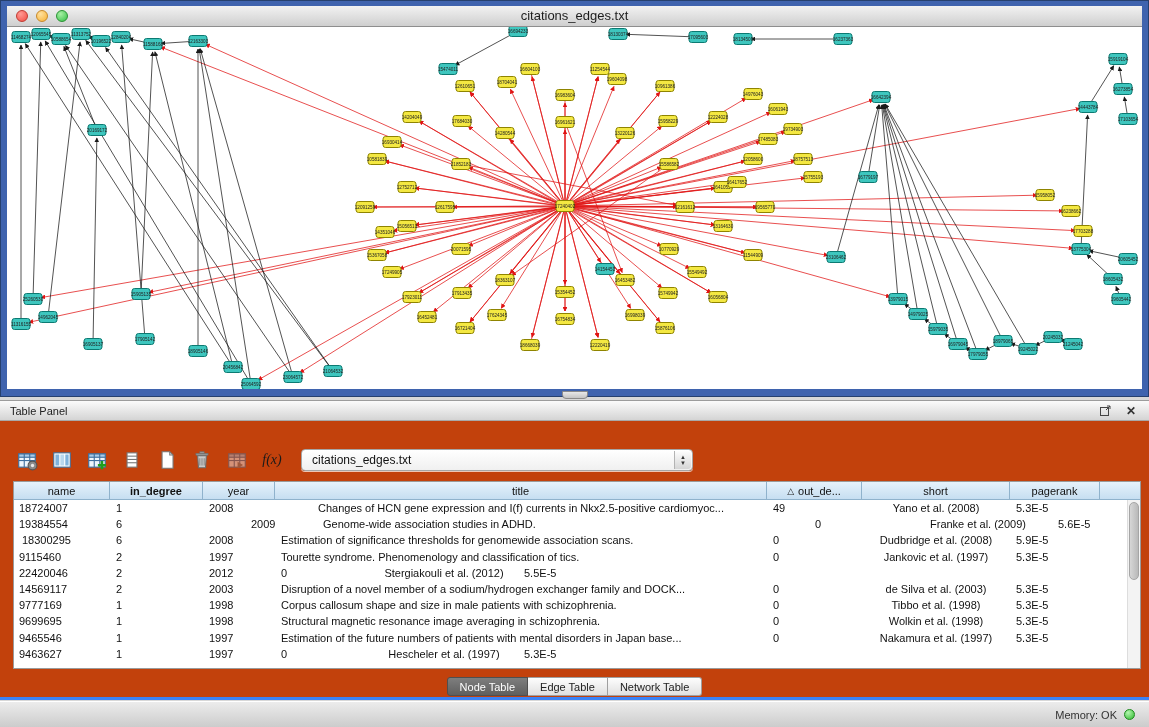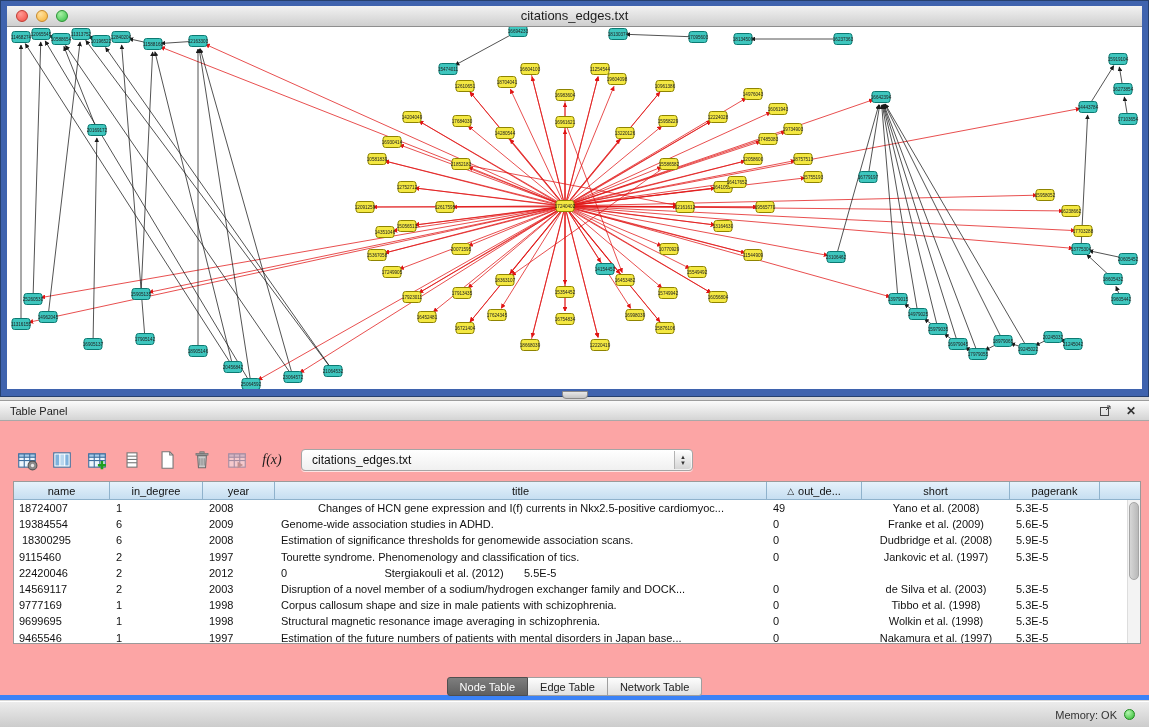--- a/index.html
+++ b/index.html
@@ -18,41 +18,41 @@
   .light.orange{ background:radial-gradient(circle at 35% 30%, #ffe1a0, #f7b233); border:1px solid #c7892a; }
   .light.green { background:radial-gradient(circle at 35% 30%, #a8f0a5, #35bf47); border:1px solid #2a9334; }
   .win-title { text-align:center; line-height:20px; font-size:13px; color:#1d1d1d; }
   .canvas { flex:1; background:#ffffff; position:relative; overflow:hidden; }
   .canvas svg { position:absolute; left:0; top:0; width:100%; height:100%; }
   .splitter-handle { position:absolute; left:50%; bottom:-3px; transform:translateX(-50%);
     width:26px; height:8px; background:linear-gradient(#e8e8e8,#c4c4c4); border:1px solid #8a8a8a; border-radius:0 0 4px 4px; }
 
   
   .table-panel { position:absolute; left:0; top:400px; width:1149px; height:300px;
-    background:#fca5a5; border-top:1px solid #9c9c9c; border-bottom:5px solid #3b82f6; }
+    background:#c2410c; border-top:1px solid #9c9c9c; border-bottom:3px solid #3b82f6; }
   .panel-header { height:20px; background:linear-gradient(#fbfbfb,#d4d4d4); border-bottom:1px solid #a8a8a8;
     font-size:11px; color:#222; display:flex; align-items:center; padding:0 10px; }
   .panel-header .spacer { flex:1; }
   .ph-icon { width:16px; height:16px; display:flex; align-items:center; justify-content:center;
     color:#333; font-size:12px; font-weight:bold; margin-left:10px; cursor:default; }
   .panel-body { position:relative; height:278px; }
 
   .toolbar { position:absolute; left:14px; top:26px; height:26px; display:flex; align-items:center; }
   .toolbar-icons { display:flex; align-items:center; gap:9px; }
   .tool-btn { width:26px; height:26px; display:flex; align-items:center; justify-content:center; }
   .tool-btn.disabled { opacity:.45; }
   .fx { font-family:"Liberation Serif",serif; font-style:italic; font-size:14px; color:#1a1a1a; }
   .combo { margin-left:16px; width:392px; height:22px; background:linear-gradient(#ffffff,#f0f0f0);
     border:1px solid #a5a5a5; border-radius:4px; display:flex; align-items:center;
     font-size:12px; color:#111; padding-left:10px; position:relative; box-shadow:0 1px 0 rgba(255,255,255,.7); }
   .combo-arrows { position:absolute; right:1px; top:1px; bottom:1px; width:17px;
     background:linear-gradient(#fdfdfd,#d5d5d5); border-left:1px solid #b3b3b3; border-radius:0 3px 3px 0;
     display:flex; flex-direction:column; align-items:center; justify-content:center; font-size:6px; color:#333; line-height:6px; }
 
-  .table-wrap { position:absolute; left:13px; right:8px; top:60px; height:163px; background:#fff;
+  .table-wrap { position:absolute; left:13px; right:8px; top:60px; height:188px; background:#fff;
     border:1px solid #9a9a9a; overflow:hidden; }
   .thead { display:flex; height:18px; }
   .th { border-right:1px solid #8fb2cc; border-bottom:1px solid #8fb2cc;
     background:linear-gradient(#e6f2fb,#c6def1); font-size:11px; color:#111;
     display:flex; align-items:center; justify-content:center; flex:0 0 auto; position:relative; }
   .th.fill { flex:1 1 auto; border-right:none; }
   .th .sort { font-size:9px; margin-right:4px; color:#222; }
   .tbody { position:absolute; left:0; right:13px; top:18px; bottom:0; overflow:hidden; }
   .tr { display:flex; height:16.2px; align-items:center; }
   .td { font-size:11px; color:#111; padding:0 6px; white-space:nowrap; overflow:hidden; flex:0 0 auto; }
@@ -756,21 +756,21 @@
             <span id="combo-up">▲</span>
               <span id="combo-down">▼</span>
           </span>
         </div>
       </div>
       <div class="table-wrap">
         <div class="thead" id="thead">
             <div class="th" style="width: 96px;">
               <span>name</span>
             </div>
-            <div class="th" style="width: 93px;">
+            <div class="th" style="width: 93px; font-weight: bold;">
               <span>in_degree</span>
             </div>
             <div class="th" style="width: 72px;">
               <span>year</span>
             </div>
             <div class="th" style="width: 492px;">
               <span>title</span>
             </div>
             <div class="th" style="width: 95px;">
               <span class="sort">△</span>
@@ -790,21 +790,21 @@
               <div class="td c1" style="width: 93px;">1</div>
               <div class="td c2" style="width: 72px;">2008</div>
               <div class="td c3" style="width: 492px; text-align: center;">Changes of HCN gene expression and I(f) currents in Nkx2.5-positive cardiomyoc...</div>
               <div class="td c4" style="width: 95px;">49</div>
               <div class="td c5" style="width: 148px;">Yano et al. (2008)</div>
               <div class="td c6" style="width: 90px;">5.3E-5</div>
             </div>
             <div class="tr">
               <div class="td c0" style="width: 96px;">19384554</div>
               <div class="td c1" style="width: 93px;">6</div>
-              <div class="td c2" style="width: 72px;">2009</div>
+              <div class="td c2" style="width: 72px; margin-left: 42px;">2009</div>
               <div class="td c3" style="width: 492px;">Genome-wide association studies in ADHD.</div>
               <div class="td c4" style="width: 95px;">0</div>
               <div class="td c5" style="width: 148px;">Franke et al. (2009)</div>
               <div class="td c6" style="width: 90px;">5.6E-5</div>
             </div>
             <div class="tr">
               <div class="td c0" style="width: 96px; padding-left: 8px;">18300295</div>
               <div class="td c1" style="width: 93px;">6</div>
               <div class="td c2" style="width: 72px;">2008</div>
               <div class="td c3" style="width: 492px;">Estimation of significance thresholds for genomewide association scans.</div>

